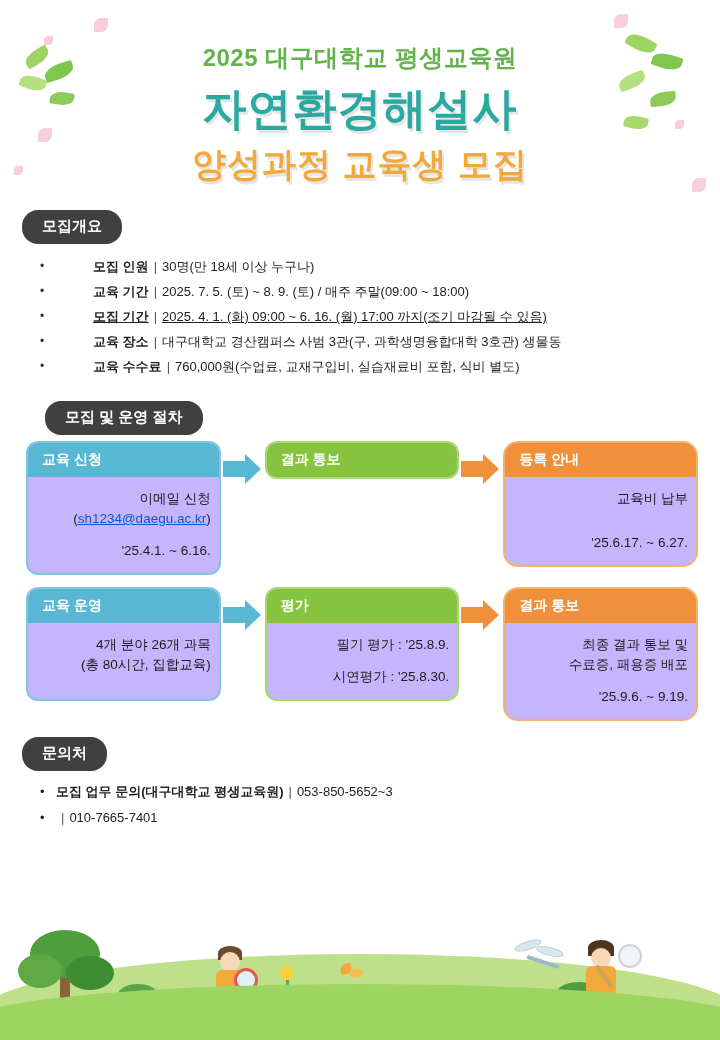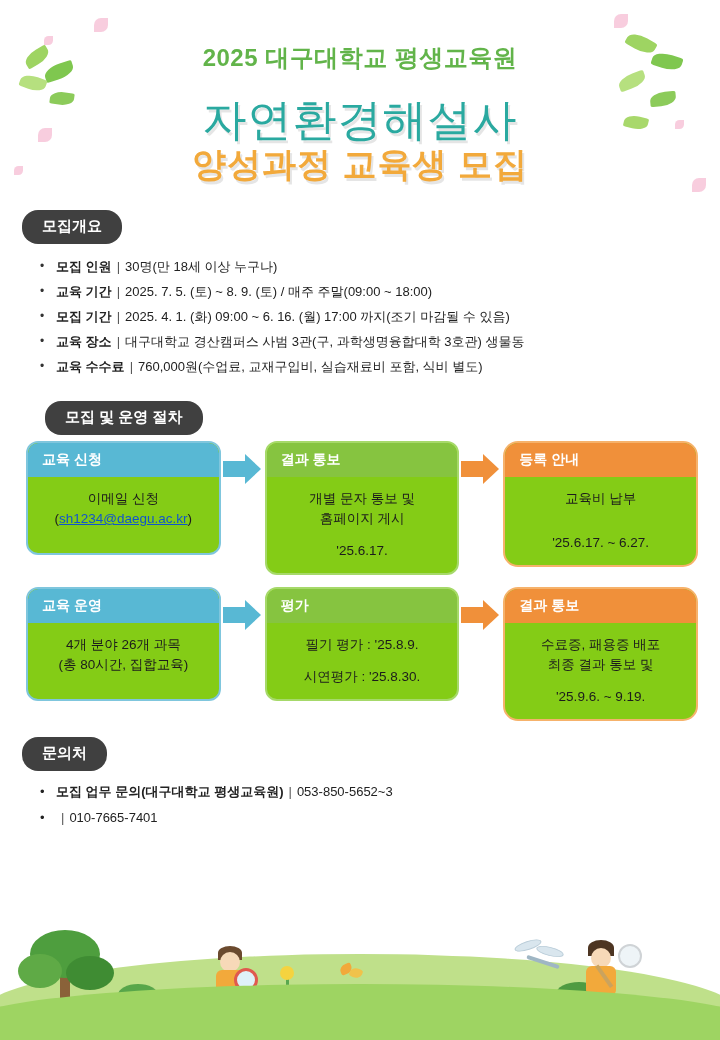--- a/index.html
+++ b/index.html
@@ -49,26 +49,26 @@
     width: 100%;
     text-align: center;
     font-size: 24px;
     font-weight: bold;
     letter-spacing: .5px;
     color: #62b44a;
     text-shadow: 1px 1px 0 #ffffff;
   }
   .title-main {
     position: absolute;
-    top: 91px;
+    top: 80px;
     left: 0;
     width: 100%;
     text-align: center;
     font-size: 44px;
-    font-weight: normal;
+    font-weight: bold;
     letter-spacing: 1px;
     color: #2aa9a0;
     -webkit-text-stroke: 2px #ffffff;
     paint-order: stroke fill;
     text-shadow: 2px 3px 0 rgba(0,0,0,.10);
   }
   .title-sub {
     position: absolute;
     top: 142px;
     left: 0;
@@ -110,55 +110,57 @@
   .ov-bullet {
     width: 16px;
     flex: none;
     color: #333;
     font-size: 12px;
     line-height: 25px;
   }
   .ov-label {
     font-weight: bold;
     white-space: nowrap;
+    margin-left: 37px;
   }
   .ov-sep { padding: 0 5px; color: #555; }
   .ov-val { color: #222; }
   .ov-row.underline .ov-label,
   .ov-row.underline .ov-val {
+    text-decoration: underline;
   }
 
   
   .flow {
     position: relative;
     padding: 6px 22px 0 26px;
   }
   .flow-row {
     display: flex;
     align-items: flex-start;
     margin-bottom: 12px;
   }
   .card {
     width: 202px;
     border-radius: 12px;
     border: 2px solid #0ea5e9;
-    background: #84cc16;
+    background: #c4b5fd;
     overflow: hidden;
     box-sizing: border-box;
   }
   .card-head {
     font-size: 14px;
     font-weight: bold;
     color: #ffffff;
     padding: 8px 0 8px 14px;
     border-radius: 10px 10px 0 0;
   }
   .card-body {
     padding: 12px 8px 12px;
-    text-align: center;
+    text-align: right;
     font-size: 13.5px;
     line-height: 20px;
     color: #1c1c1c;
   }
   .card-body .gap { height: 12px; }
   .card-body .email {
     color: #1155cc;
     text-decoration: underline;
   }
   .c-blue  { border-color: #7fc6dd; }
@@ -389,36 +391,31 @@
 
   <div class="flow-row">
     <div class="card c-blue">
       <div class="card-head">교육 신청</div>
       <div class="card-body">
         <div>이메일 신청</div>
         <div>
           <span>(</span><a class="email" href="#">sh1234@daegu.ac.kr</a><span>)</span>
         </div>
         <div class="gap"></div>
+        <div>'25.4.1. ~ 6.16.</div>
       </div>
     </div>
 
     <div class="arrow blue">
       <div class="shaft"></div>
         <div class="head"></div>
     </div>
 
     <div class="card c-green">
       <div class="card-head">결과 통보</div>
-      <div class="card-body">
-        <div>개별 문자 통보 및</div>
-        <div>홈페이지 게시</div>
-        <div class="gap"></div>
-        <div>'25.6.17.</div>
-      </div>
     </div>
 
     <div class="arrow orange">
       <div class="shaft"></div>
         <div class="head"></div>
     </div>
 
     <div class="card c-orange">
       <div class="card-head">등록 안내</div>
       <div class="card-body">
@@ -455,22 +452,22 @@
     </div>
 
     <div class="arrow orange">
       <div class="shaft"></div>
         <div class="head"></div>
     </div>
 
     <div class="card c-orange">
       <div class="card-head">결과 통보</div>
       <div class="card-body">
+        <div>최종 결과 통보 및</div>
         <div>수료증, 패용증 배포</div>
-        <div>최종 결과 통보 및</div>
         <div class="gap"></div>
         <div>'25.9.6. ~ 9.19.</div>
       </div>
     </div>
   </div>
 </div>
 
 <div class="pill-wrap" style="margin-top:16px;">
   <span class="pill green">문의처</span>
 </div>

